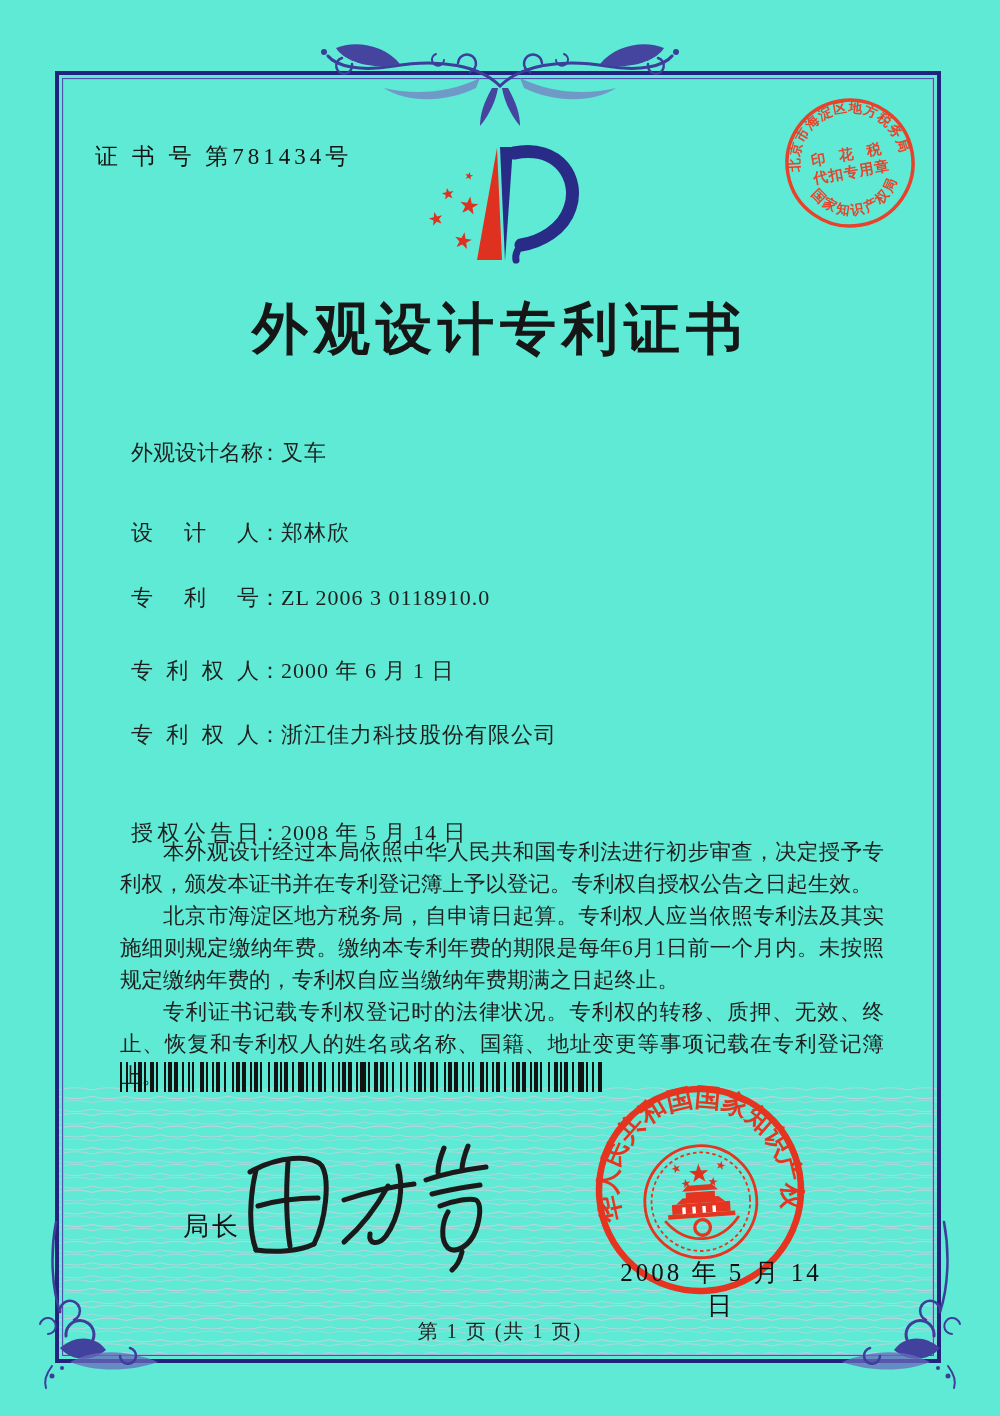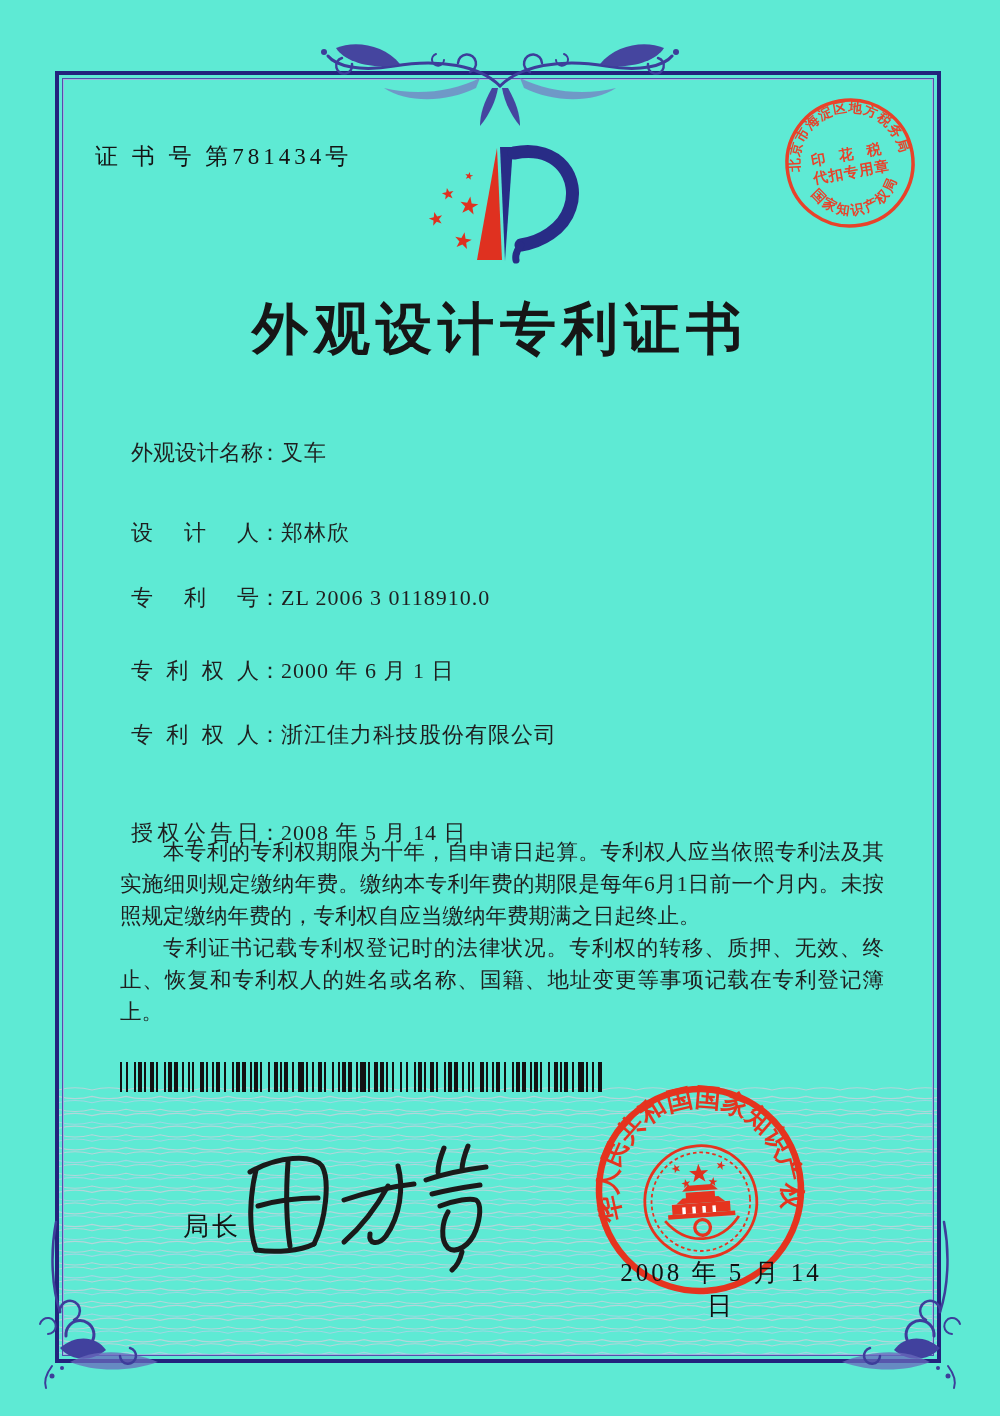--- a/index.html
+++ b/index.html
@@ -214,21 +214,22 @@
     </div>
     <div class="field-row" style="top:282px">
       <span class="field-label">专利权人</span><span class="field-colon">：</span><span class="field-value">浙江佳力科技股份有限公司</span>
     </div>
     <div class="field-row" style="top:380px">
       <span class="field-label">授权公告日</span><span class="field-colon">：</span><span class="field-value">2008 年 5 月 14 日</span>
     </div>
   </div>
 
   <div class="body-text">
-    <p>本专利的专利权期限为十年，自申请日起算。专利权人应当依照专利法及其实施细则规定缴纳年费。缴纳本专利年费的期限是每年6月1日前一个月内。未按照规定缴纳年费的，专利权自应当缴纳年费期满之日起终止。</p>
+    <p>本外观设计经过本局依照中华人民共和国专利法进行初步审查，决定授予专利权，颁发本证书并在专利登记簿上予以登记。专利权自授权公告之日起生效。</p>
+    <p>北京市海淀区地方税务局，自申请日起算。专利权人应当依照专利法及其实施细则规定缴纳年费。缴纳本专利年费的期限是每年6月1日前一个月内。未按照规定缴纳年费的，专利权自应当缴纳年费期满之日起终止。</p>
     <p>专利证书记载专利权登记时的法律状况。专利权的转移、质押、无效、终止、恢复和专利权人的姓名或名称、国籍、地址变更等事项记载在专利登记簿上。</p>
   </div>
 
   <svg class="barcode" width="484" height="30" viewBox="0 0 484 30">
       <rect x="0" y="0" width="2" height="30" fill="#121212"></rect>
       <rect x="6" y="0" width="2" height="30" fill="#121212"></rect>
       <rect x="14" y="0" width="2" height="30" fill="#121212"></rect>
       <rect x="18" y="0" width="4" height="30" fill="#121212"></rect>
       <rect x="24" y="0" width="2" height="30" fill="#121212"></rect>
       <rect x="30" y="0" width="4" height="30" fill="#121212"></rect>
@@ -355,14 +356,15 @@
         <rect x="1" y="2" width="3" height="6"></rect>
         <rect x="10" y="2" width="3" height="6"></rect>
       </g>
       <circle cx="0" cy="21" r="7" fill="none" stroke="#e5341f" stroke-width="3"></circle>
       <path d="M-33,13 C-23,26 -11,31 0,31 C11,31 23,26 33,13" fill="none" stroke="#e5341f" stroke-width="2.5"></path>
     </g>
   </svg>
 
   <div class="seal-date">2008 年 5 月 14 日</div>
 
+  <div class="page-footer">第 1 页 (共 1 页)</div>
 
 </div>
 
 </body></html>

